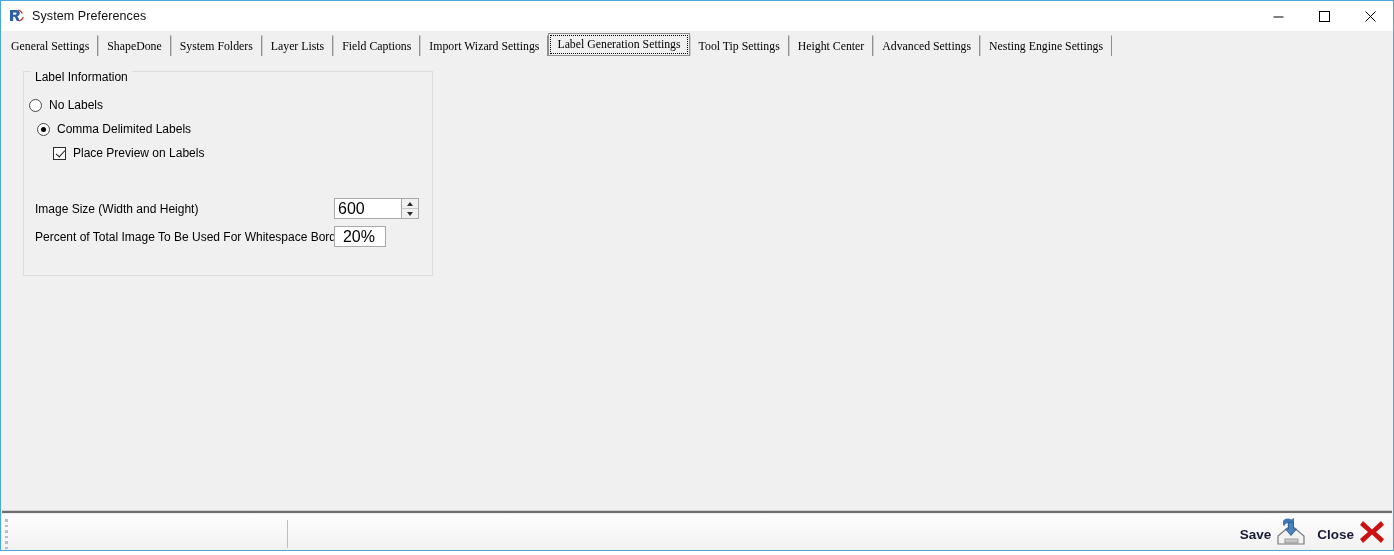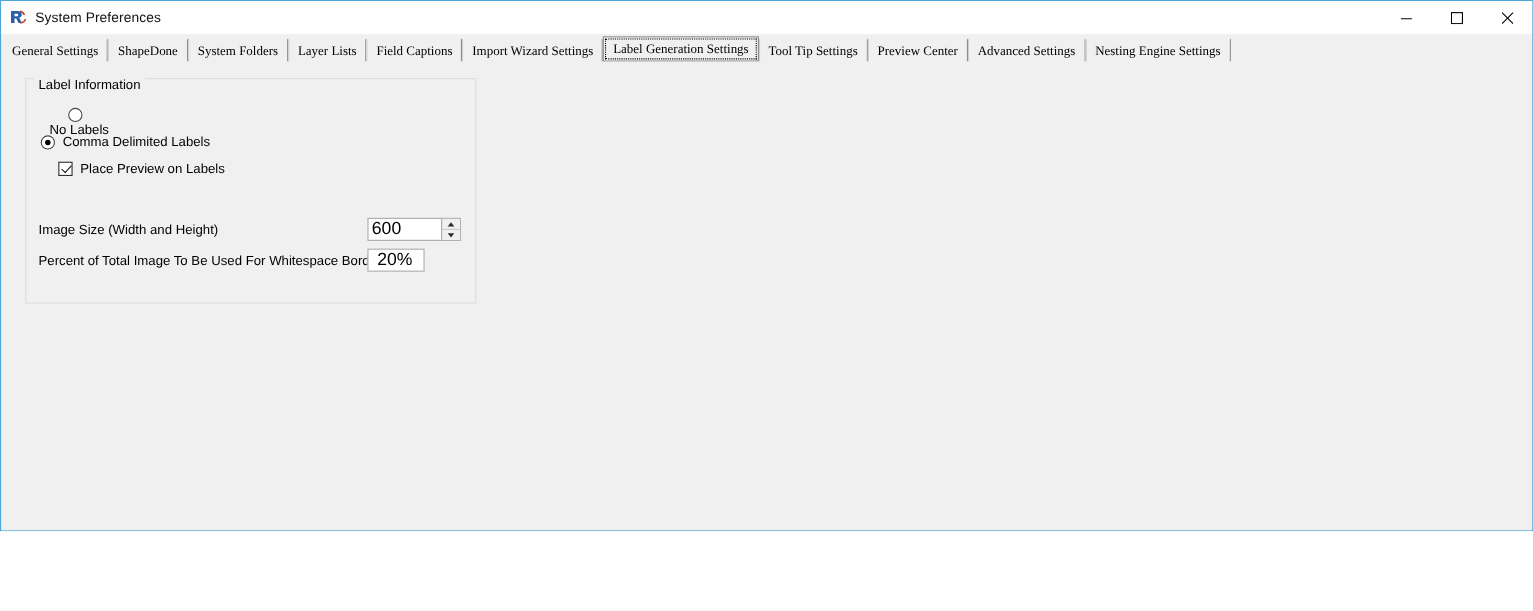--- a/index.html
+++ b/index.html
@@ -8,21 +8,21 @@
     background: #ffffff;
   }
   body {
     font-family: "Liberation Sans", sans-serif;
     -webkit-font-smoothing: antialiased;
   }
 
   #window {
     position: relative;
     width: 1394px;
-    height: 483px;
+    height: 551px;
     box-sizing: border-box;
     border: 1px solid #4da6d9;
     background: #f0f0f0;
     overflow: hidden;
   }
 
   
   #titlebar {
     position: absolute;
     left: 0; top: 0;
@@ -346,37 +346,37 @@
       <span class="label">Import Wizard Settings</span>
     </div>
     <div class="tab selected">
       <span class="tab-focus"></span>
       <span class="label">Label Generation Settings</span>
     </div>
     <div class="tab">
       <span class="label">Tool Tip Settings</span>
     </div>
     <div class="tab">
-      <span class="label">Preview Center</span>
+      <span class="label">Height Center</span>
     </div>
     <div class="tab">
       <span class="label">Advanced Settings</span>
     </div>
     <div class="tab">
       <span class="label">Nesting Engine Settings</span>
     </div>
   </div>
 
   <div id="tabpage">
     <div id="groupbox"></div>
   </div>
 
   <div id="groupbox-title">Label Information</div>
 
-  <div class="ctl-row" style="left:44px; top:97px;flex-direction:column;">
+  <div class="ctl-row" style="left:28px; top:97px;">
     <span class="radio"></span>
     <span>No Labels</span>
   </div>
 
   <div class="ctl-row" style="left:36px; top:121px;">
     <span class="radio checked"></span>
     <span>Comma Delimited Labels</span>
   </div>
 
   <div class="ctl-row" style="left:36px; top:145px;margin-left:16px;">

